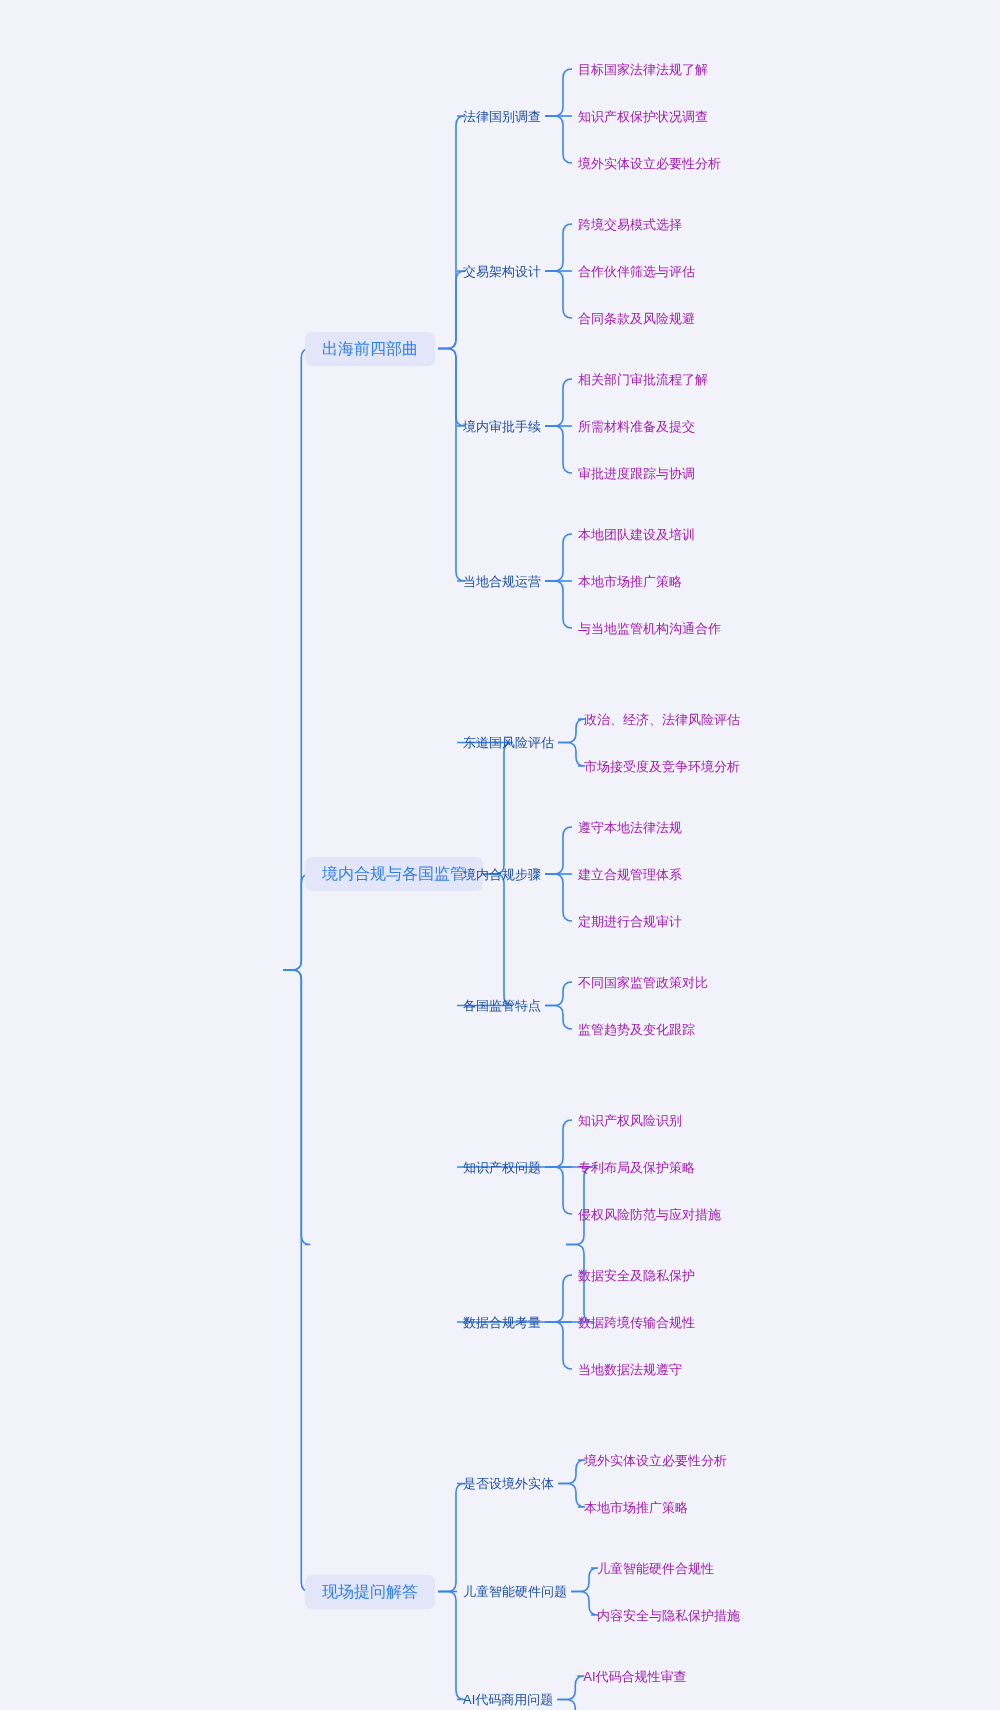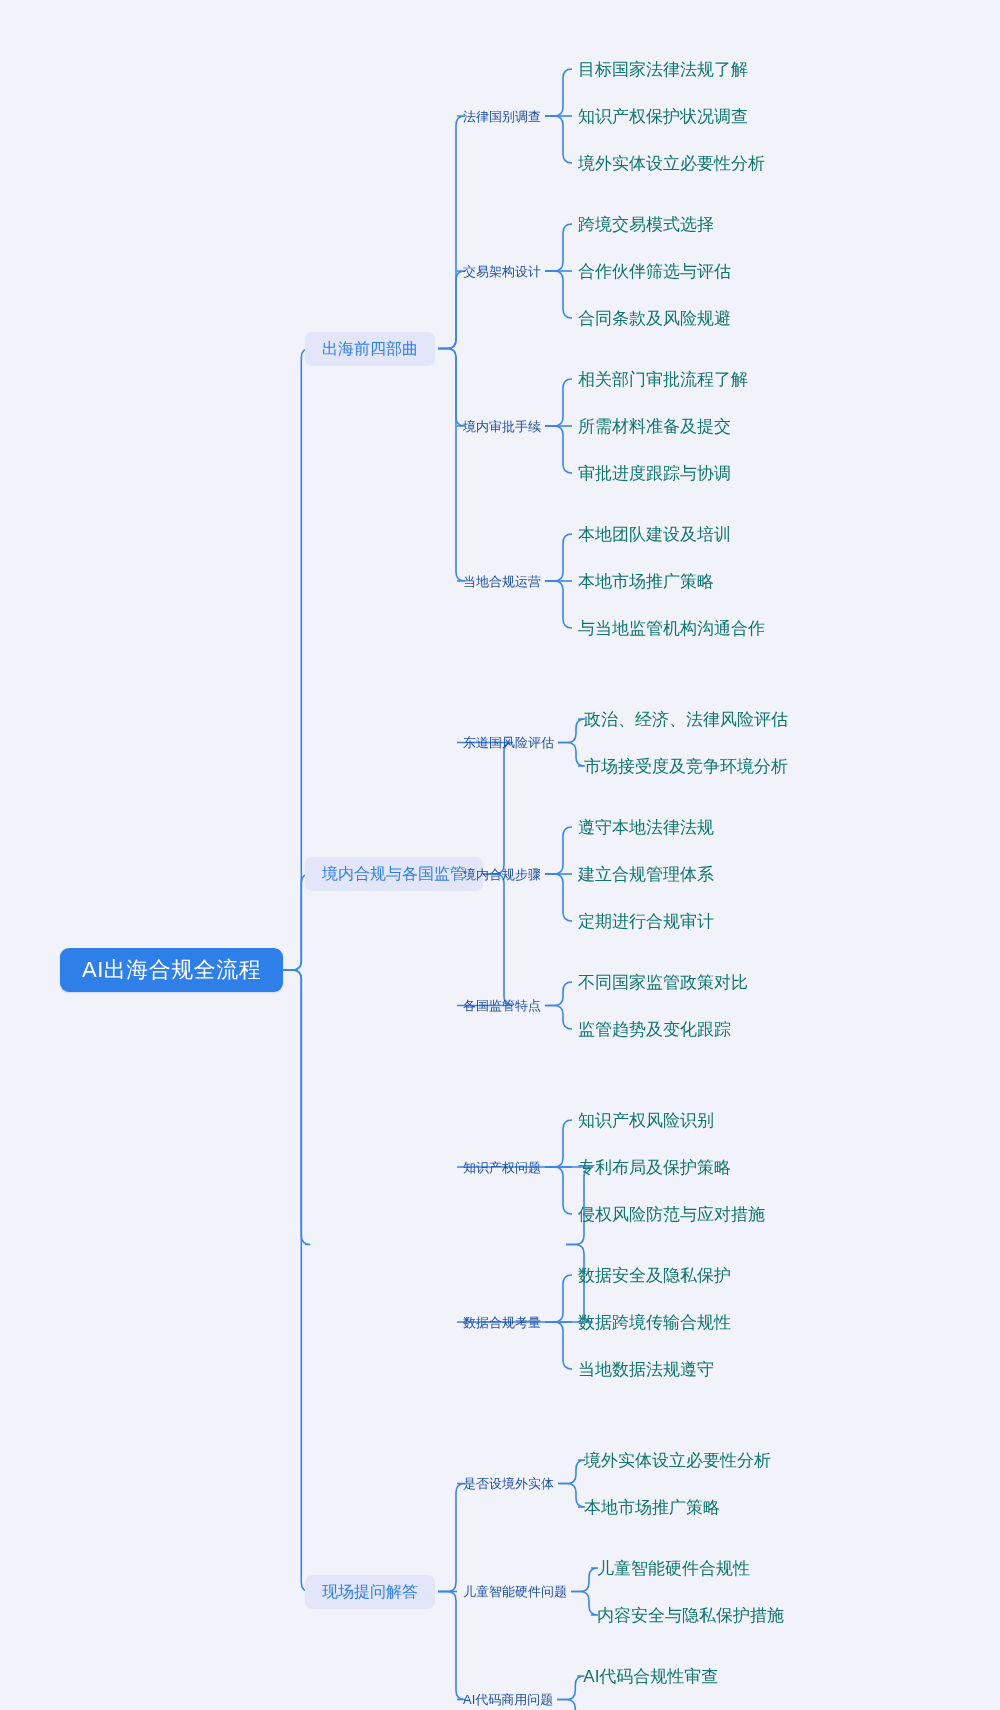--- a/index.html
+++ b/index.html
@@ -50,22 +50,22 @@
     padding: 0 17px;
     height: 34px;
   }
   .node-l2 {
     color: #1d4fa3;
     font-size: 13px;
     background: transparent;
     height: 20px;
   }
   .node-l3 {
-    color: #0f766e;
-    font-size: 17px;
+    color: #a21caf;
+    font-size: 13px;
     background: transparent;
     height: 20px;
   }
 </style>
 </head>
 <body>
 
 <div id="mindmap">
   <svg id="edges" viewBox="0 0 1000 1710" xmlns="http://www.w3.org/2000/svg">
       <path d="M 283.296875 970 L 292.296875 970 Q 301.296875 970 301.296875 961 L 301.296875 357.5 Q 301.296875 348.5 310.296875 348.5 L 305 348.5" fill="none" stroke="#3b86e8" stroke-width="1.6"></path>
@@ -109,21 +109,20 @@
       <path d="M 438 1591.5 L 447 1591.5 Q 456 1591.5 456 1582.5 L 456 1492.5 Q 456 1483.5 465 1483.5 L 457 1483.5" fill="none" stroke="#3b86e8" stroke-width="1.6"></path>
       <path d="M 558 1483.5 L 567 1483.5 Q 576 1483.5 576 1474.5 L 576 1469 Q 576 1460 585 1460 L 578 1460" fill="none" stroke="#3b86e8" stroke-width="1.6"></path>
       <path d="M 558 1483.5 L 567 1483.5 Q 576 1483.5 576 1492.5 L 576 1498 Q 576 1507 585 1507 L 578 1507" fill="none" stroke="#3b86e8" stroke-width="1.6"></path>
       <path d="M 438 1591.5 L 457 1591.5" fill="none" stroke="#3b86e8" stroke-width="1.6"></path>
       <path d="M 571 1591.5 L 580 1591.5 Q 589 1591.5 589 1582.5 L 589 1577 Q 589 1568 598 1568 L 591 1568" fill="none" stroke="#3b86e8" stroke-width="1.6"></path>
       <path d="M 571 1591.5 L 580 1591.5 Q 589 1591.5 589 1600.5 L 589 1606 Q 589 1615 598 1615 L 591 1615" fill="none" stroke="#3b86e8" stroke-width="1.6"></path>
       <path d="M 438 1591.5 L 447 1591.5 Q 456 1591.5 456 1600.5 L 456 1690.5 Q 456 1699.5 465 1699.5 L 457 1699.5" fill="none" stroke="#3b86e8" stroke-width="1.6"></path>
       <path d="M 557.296875 1699.5 L 566.296875 1699.5 Q 575.296875 1699.5 575.296875 1690.5 L 575.296875 1685 Q 575.296875 1676 584.296875 1676 L 577.296875 1676" fill="none" stroke="#3b86e8" stroke-width="1.6"></path>
       <path d="M 557.296875 1699.5 L 566.296875 1699.5 Q 575.296875 1699.5 575.296875 1708.5 L 575.296875 1714 Q 575.296875 1723 584.296875 1723 L 577.296875 1723" fill="none" stroke="#3b86e8" stroke-width="1.6"></path>
     </svg>
-<div class="node node-root" style="left: 60px; top: 948px;">AI出海合规全流程</div>
     <div class="node node-l1" style="left: 305px; top: 331.5px;">出海前四部曲</div>
     <div class="node node-l2" style="left: 463px; top: 106px;">法律国别调查</div>
     <div class="node node-l3" style="left: 578px; top: 59px;">目标国家法律法规了解</div>
     <div class="node node-l3" style="left: 578px; top: 106px;">知识产权保护状况调查</div>
     <div class="node node-l3" style="left: 578px; top: 153px;">境外实体设立必要性分析</div>
     <div class="node node-l2" style="left: 463px; top: 261px;">交易架构设计</div>
     <div class="node node-l3" style="left: 578px; top: 214px;">跨境交易模式选择</div>
     <div class="node node-l3" style="left: 578px; top: 261px;">合作伙伴筛选与评估</div>
     <div class="node node-l3" style="left: 578px; top: 308px;">合同条款及风险规避</div>
     <div class="node node-l2" style="left: 463px; top: 416px;">境内审批手续</div>

